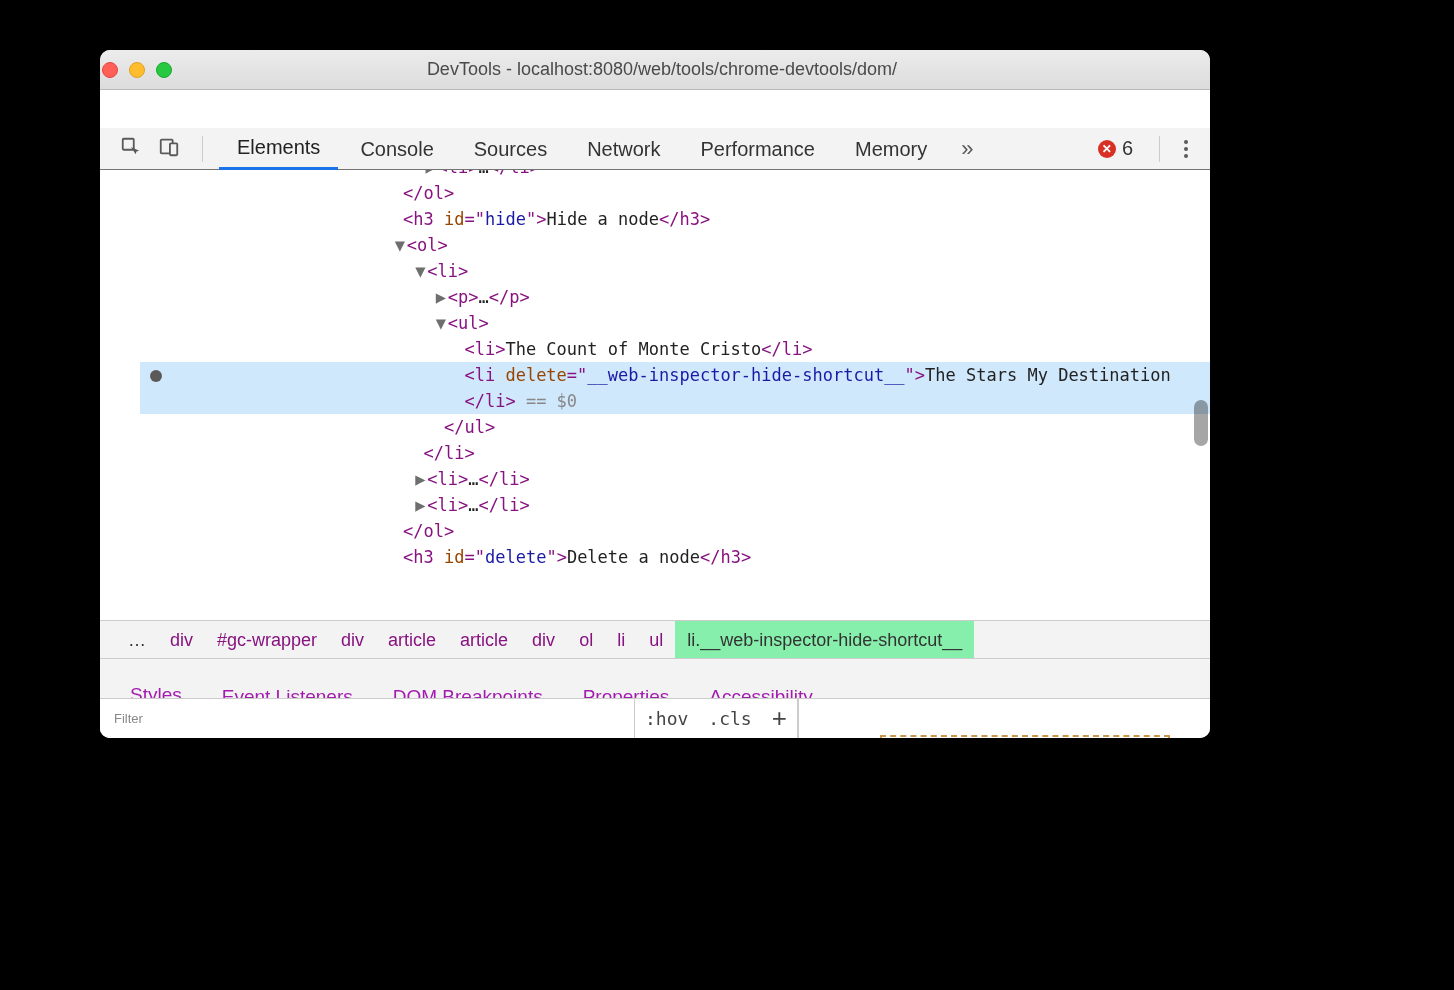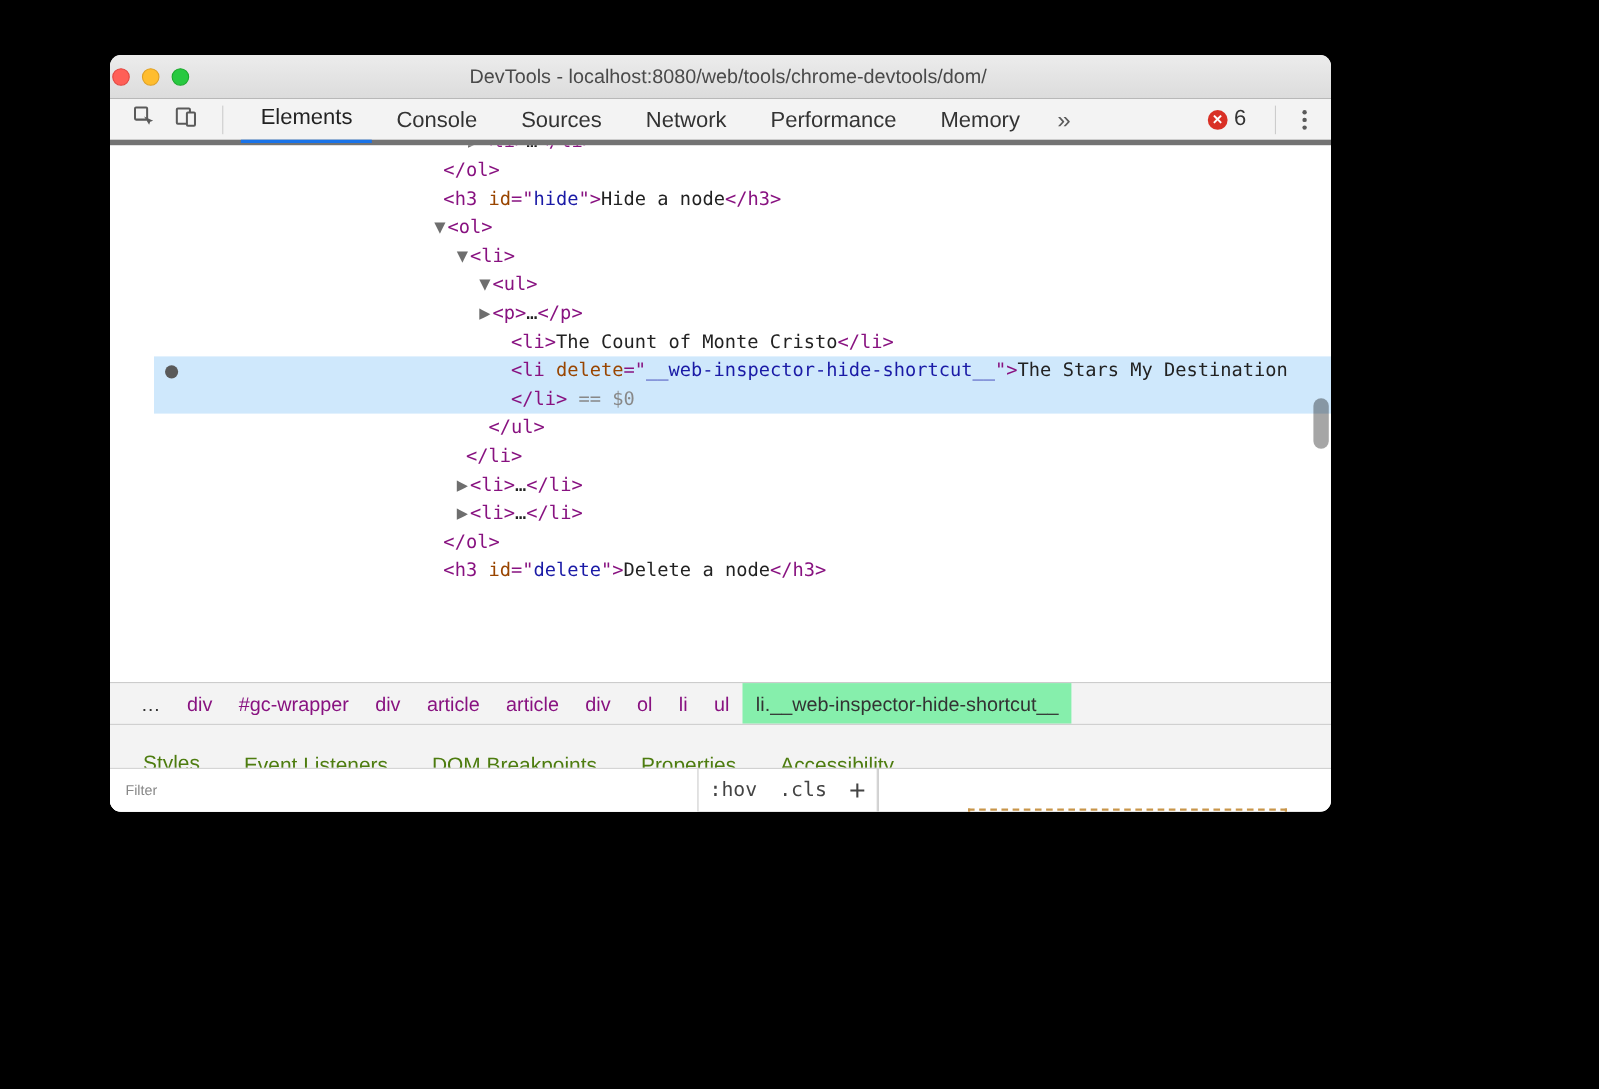--- a/index.html
+++ b/index.html
@@ -34,26 +34,27 @@
   }
   .traffic { display: flex; gap: 11px; }
   .dot { width: 16px; height: 16px; border-radius: 50%; }
   .red { background:#ff5f57; border:1px solid #e24640; }
   .yellow { background:#ffbd2e; border:1px solid #dfa023; }
   .green { background:#28c940; border:1px solid #1ba92c; }
   .title { flex:1; text-align:center; color:#4a4a4a; font-size:18px; }
   .toolbar {
     height: 42px;
     background: #f3f3f3;
-    border-bottom: 5px solid #737373;
+    border-bottom: 1px solid #737373;
     display: flex;
     align-items: center;
     padding: 0 14px;
     flex-shrink: 0;
     gap: 4px;
+    margin-top: 38px;
   }
   .inspect-icon svg, .device-icon svg { width:22px; height:22px; }
   .inspect-icon, .device-icon { color:#5a5a5a; padding:2px 6px; cursor:pointer; }
   .divider { width:1px; height:26px; background:#ccc; margin:0 12px; }
   .panel-tab { font-size:20px; color:#333; padding: 0 18px; cursor:pointer; line-height:40px; }
   .panel-tab.active { color:#222; border-bottom: 3px solid #1a73e8; font-weight:400; }
   .panel-tab.active span{ font-weight:400;}
   .more-tabs { color:#5a5a5a; font-size:22px; padding:0 12px; cursor:pointer; }
   .errors { display:flex; align-items:center; gap:6px; font-size:20px; color:#333; padding:0 10px; cursor:pointer; }
   .err-badge { width:18px; height:18px; background:#d93025; border-radius:50%; display:flex; align-items:center; justify-content:center; }
@@ -112,21 +113,21 @@
 
   .subpanel-tabs{
     height:40px;
     border-top:1px solid #ccc;
     background:#f3f3f3;
     display:flex;
     align-items:center;
     padding-left:10px;
     flex-shrink:0;
   }
-  .subtab{ font-size:19px; color:#4d7c0f; padding:0 20px; line-height:38px; cursor:pointer;margin-top:36px;}
+  .subtab{ font-size:19px; color:#a21caf; padding:0 20px; line-height:38px; cursor:pointer;margin-top:36px;}
   .subtab.active{ border-bottom:3px solid #1a73e8;}
 
   .styles-toolbar{
     height:40px;
     border-top:1px solid #ccc;
     background:#fff;
     display:flex;
     align-items:stretch;
     flex-shrink:0;
   }
@@ -196,22 +197,22 @@
     </div>
   </div>
 
   <div class="dom-pane">
     <div class="dom-scroll">
     <div class="dom-line partial-top">               <span class="arrow">▶</span><span class="tag">&lt;li&gt;</span><span class="ellips">…</span><span class="tag">&lt;/li&gt;</span></div>
     <div class="dom-line">             <span class="tag">&lt;/ol&gt;</span></div>
     <div class="dom-line">             <span class="tag">&lt;h3 </span><span class="attr-name">id</span><span class="tag">="</span><span class="attr-value">hide</span><span class="tag">"&gt;</span><span class="text">Hide a node</span><span class="tag">&lt;/h3&gt;</span></div>
     <div class="dom-line">            <span class="arrow">▼</span><span class="tag">&lt;ol&gt;</span></div>
     <div class="dom-line">              <span class="arrow">▼</span><span class="tag">&lt;li&gt;</span></div>
+    <div class="dom-line">                <span class="arrow">▶</span><span class="tag">&lt;p&gt;</span><span class="ellips">…</span><span class="tag">&lt;/p&gt;</span></div>
     <div class="dom-line">                <span class="arrow">▼</span><span class="tag">&lt;ul&gt;</span></div>
-    <div class="dom-line">                <span class="arrow">▶</span><span class="tag">&lt;p&gt;</span><span class="ellips">…</span><span class="tag">&lt;/p&gt;</span></div>
     <div class="dom-line">                   <span class="tag">&lt;li&gt;</span><span class="text">The Count of Monte Cristo</span><span class="tag">&lt;/li&gt;</span></div>
     <div class="highlight-row">
       <span class="bp-dot"></span>
       <div class="dom-line">                   <span class="tag">&lt;li </span><span class="attr-name">delete</span><span class="tag">="</span><span class="attr-value">__web-inspector-hide-shortcut__</span><span class="tag">"&gt;</span><span class="text">The Stars My Destination</span></div>
       <div class="dom-line">                   <span class="tag">&lt;/li&gt;</span><span class="eq0"> == $0</span></div>
     </div>
     <div class="dom-line">                 <span class="tag">&lt;/ul&gt;</span></div>
     <div class="dom-line">               <span class="tag">&lt;/li&gt;</span></div>
     <div class="dom-line">              <span class="arrow">▶</span><span class="tag">&lt;li&gt;</span><span class="ellips">…</span><span class="tag">&lt;/li&gt;</span></div>
     <div class="dom-line">              <span class="arrow">▶</span><span class="tag">&lt;li&gt;</span><span class="ellips">…</span><span class="tag">&lt;/li&gt;</span></div>

